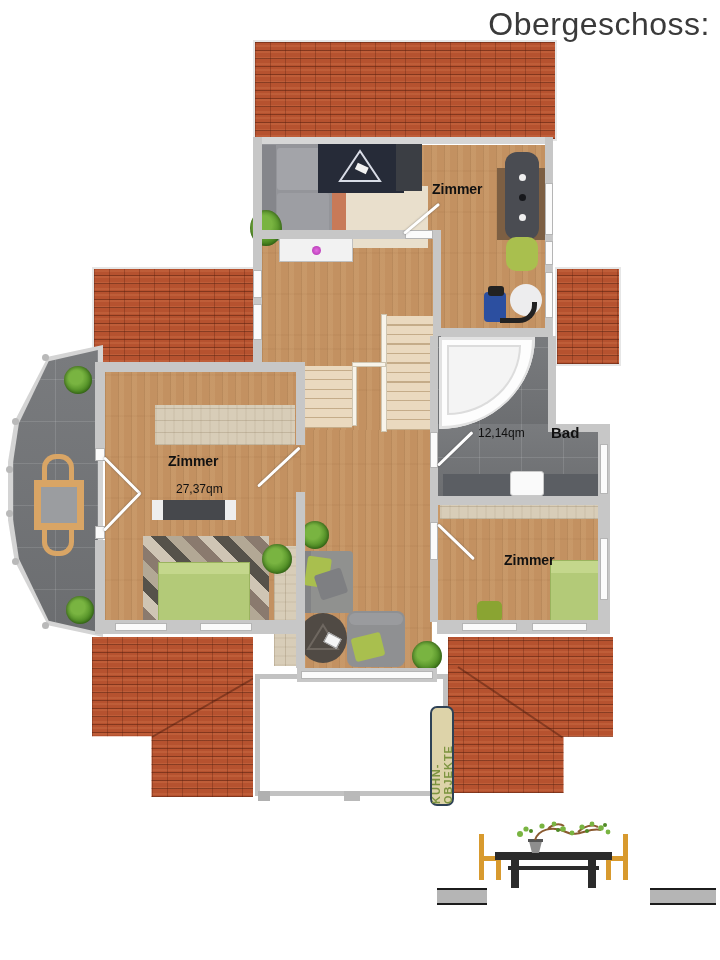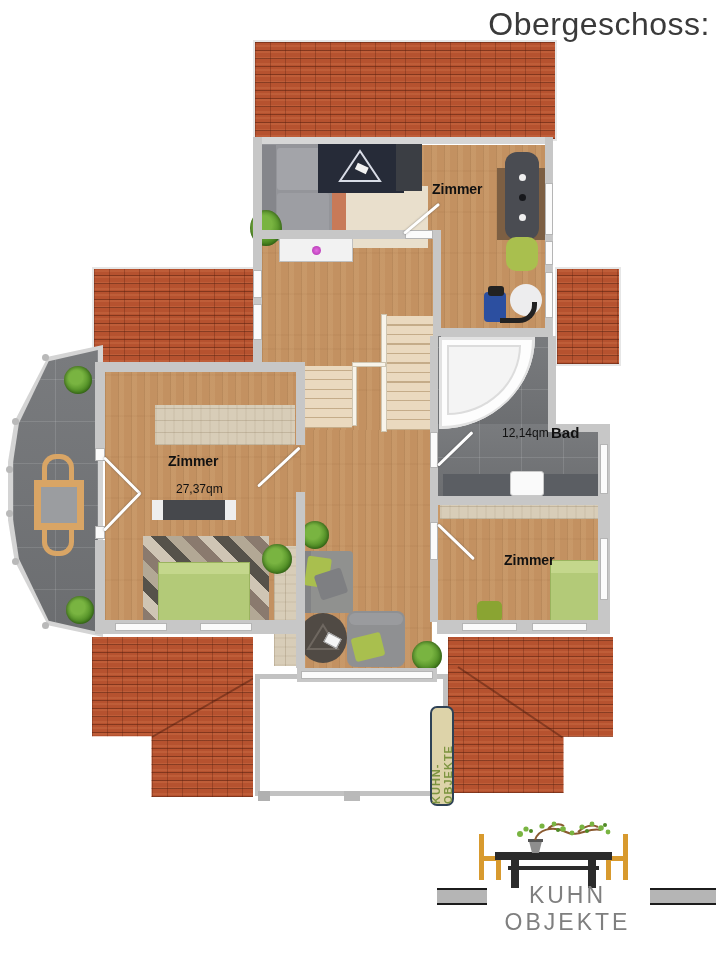--- a/index.html
+++ b/index.html
@@ -228,21 +228,21 @@
 
   <div class="abs" style="left:255px;top:674px;width:193px;height:122px;border:5px solid #c2c2c2;background:#fff;box-sizing:border-box;z-index:2;">
     <div class="abs" style="left:84px;top:112px;width:16px;height:10px;background:#b9b9b9;"></div>
     <div class="abs" style="left:-2px;top:112px;width:12px;height:10px;background:#b0b0b0;"></div>
     <div class="abs" style="left:173px;top:112px;width:12px;height:10px;background:#b0b0b0;"></div>
   </div>
 
   <div class="abs lbl" style="left:432px;top:181px;font-size:14px;font-weight:600;">Zimmer</div>
   <div class="abs lbl" style="left:168px;top:453px;font-size:14px;font-weight:600;">Zimmer</div>
   <div class="abs lbl" style="left:176px;top:482px;font-size:12px;">27,37qm</div>
-  <div class="abs lbl" style="left:502px;top:426px;font-size:12px;">12,14qm</div>
+  <div class="abs lbl" style="left:478px;top:426px;font-size:12px;">12,14qm</div>
   <div class="abs lbl" style="left:551px;top:424px;font-size:15px;font-weight:600;">Bad</div>
   <div class="abs lbl" style="left:504px;top:552px;font-size:14px;font-weight:600;">Zimmer</div>
 
   <div class="abs tag" style="left:430px;top:706px;width:24px;height:100px;">
     <span>KUHN-OBJEKTE</span>
   </div>
 
   <svg class="abs" style="left:468px;top:820px;z-index:9;" width="172" height="74" viewBox="0 0 172 74">
 
     <g fill="#d89a2e">
@@ -282,16 +282,15 @@
       </g>
       <g fill="#4f8a25">
         <circle cx="63" cy="11" r="2"></circle>
           <circle cx="90" cy="10" r="2"></circle>
         <circle cx="119" cy="11" r="2"></circle>
           <circle cx="137" cy="5" r="2"></circle>
       </g>
     </g>
   </svg>
   <div class="abs logo-bar" style="left:437px;top:888px;width:50px;height:17px;"></div>
-  <div class="abs logo-text" style="left:490px;top:882px;width:155px;">KUHN OBJEKTE</div>
   <div class="abs logo-bar" style="left:650px;top:888px;width:66px;height:17px;"></div>
 
 </div>
 
 </body></html>

